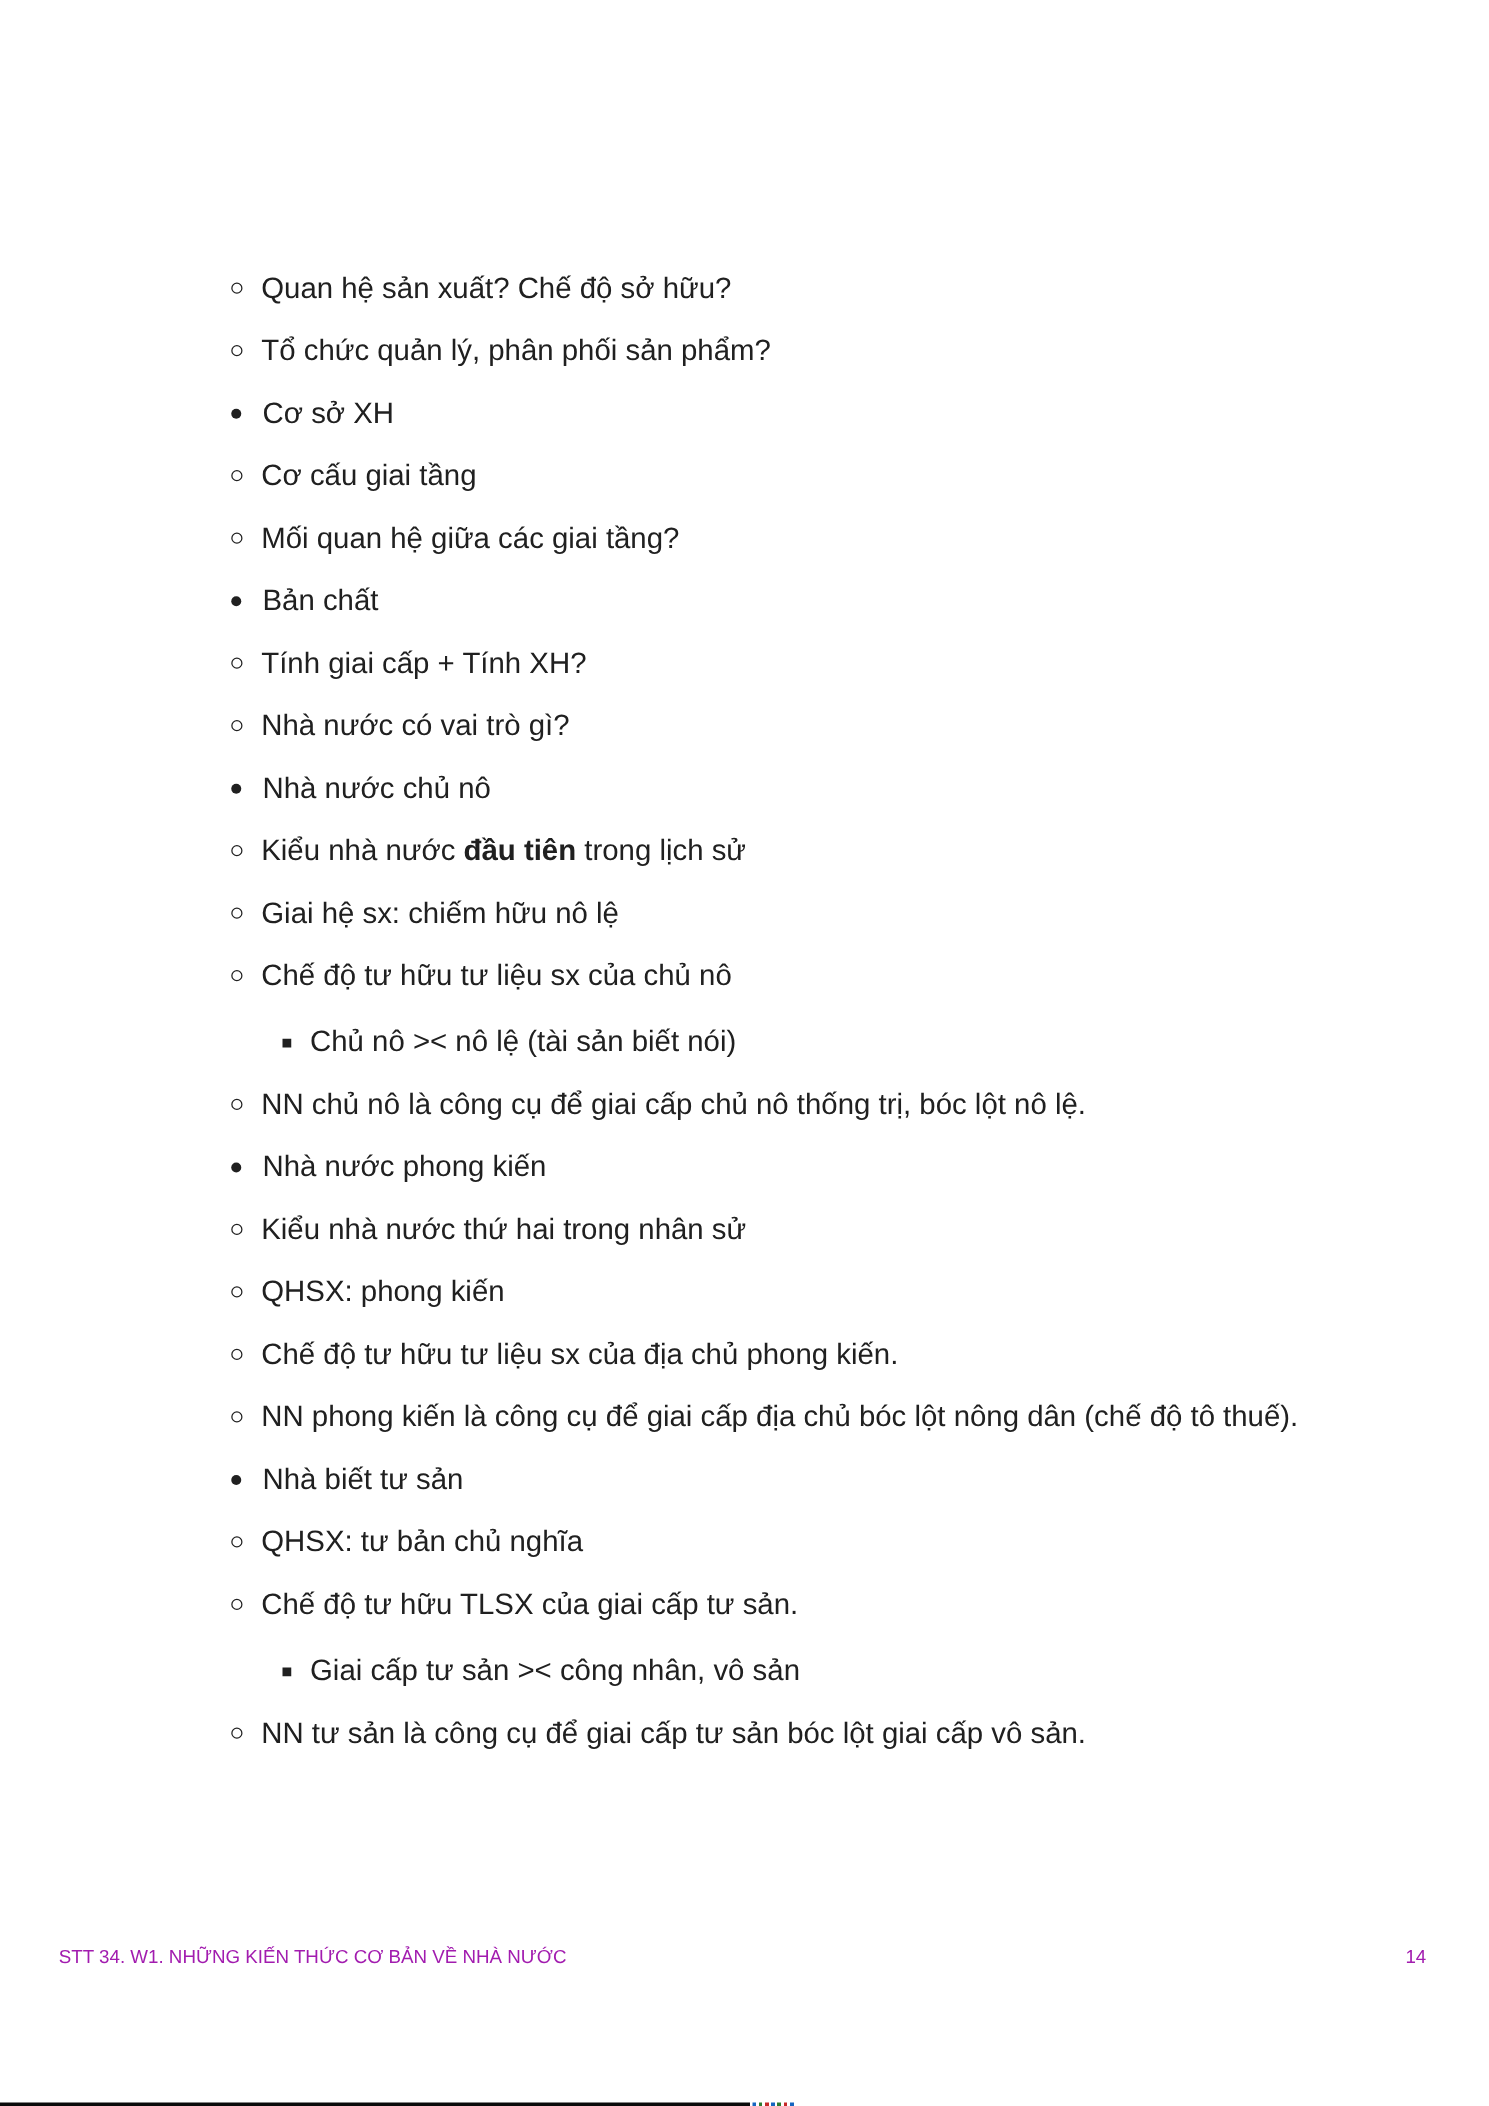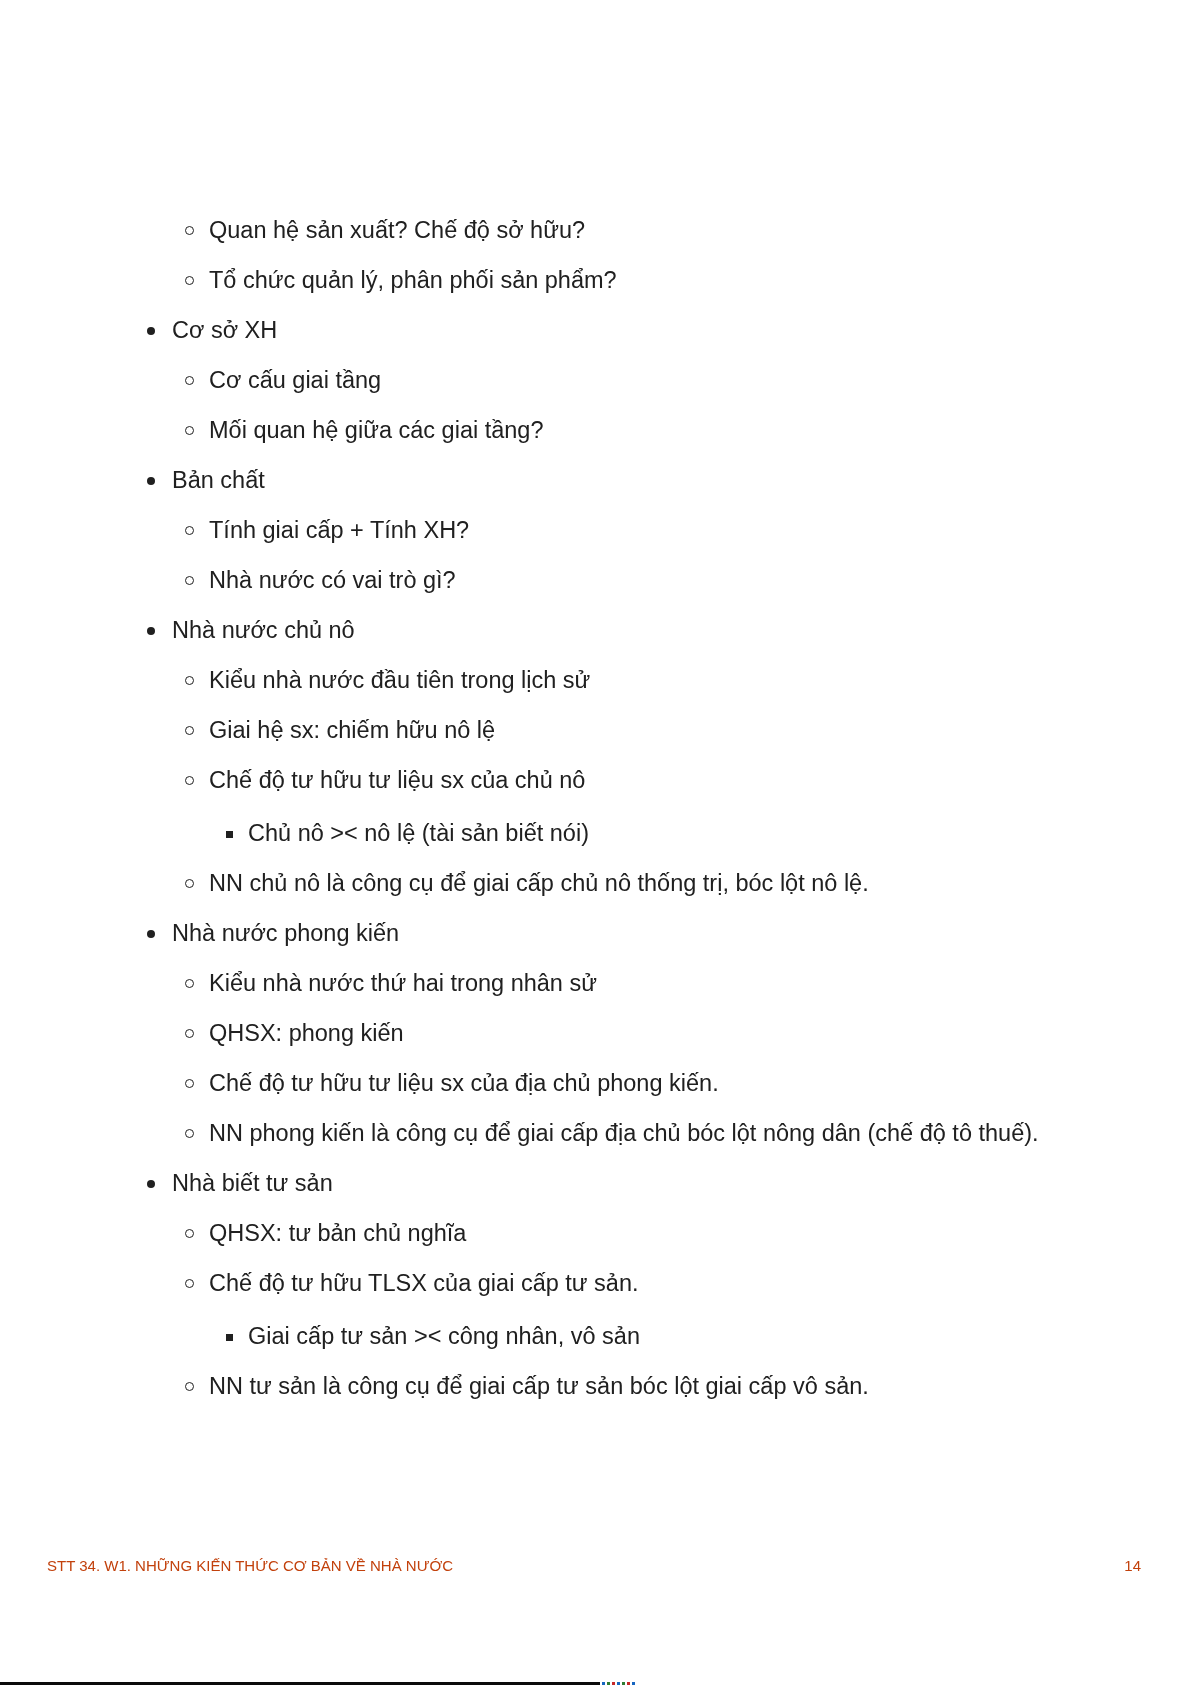--- a/index.html
+++ b/index.html
@@ -12,32 +12,32 @@
     position:relative;
   }
   .content{padding-top:212px;}
   .item{
     position:relative;
     margin-bottom:13px;
     font-size:23.5px;
     line-height:37px;
     padding-right:115px;
   }
-  .l1{padding-left:172px;}
+  .l1{padding-left:172px;margin-left:38px;}
   .l2{padding-left:209px;}
   .l3{padding-left:248px;margin-top:16px;}
   .txt{display:block;}
-  .bold{font-weight:400;text-align:center;}
+  .bold{font-weight:700;text-align:center;}
   .bullet{position:absolute;display:block;box-sizing:border-box;}
   .b1{left:147px;top:15px;width:8px;height:8px;border-radius:50%;background:#202020;}
   .b2{left:185px;top:14px;width:9px;height:9px;border-radius:50%;border:1.8px solid #202020;background:transparent;}
   .b3{left:226px;top:16px;width:7px;height:7px;background:#202020;}
   .footer{
     position:absolute;left:47px;right:50px;top:1556px;
-    font-size:15px;line-height:20px;color:#c2410c;
+    font-size:15px;line-height:20px;color:#a21caf;
     display:flex;justify-content:space-between;align-items:baseline;
   }
   .bottom-line{position:absolute;left:0;bottom:0;width:600px;height:3px;background:#0a0a0a;}
   .bottom-dashes{
     position:absolute;left:602px;bottom:0;width:34px;height:3px;
     background:repeating-linear-gradient(90deg,#1565c0 0 3px,#ffffff 3px 5px,#2e7d32 5px 8px,#ffffff 8px 10px,#c62828 10px 13px,#ffffff 13px 15px);
   }
 </style>
 </head>
 <body>

